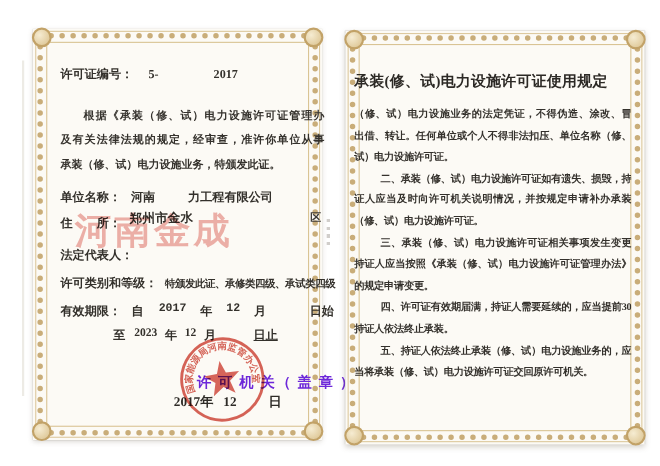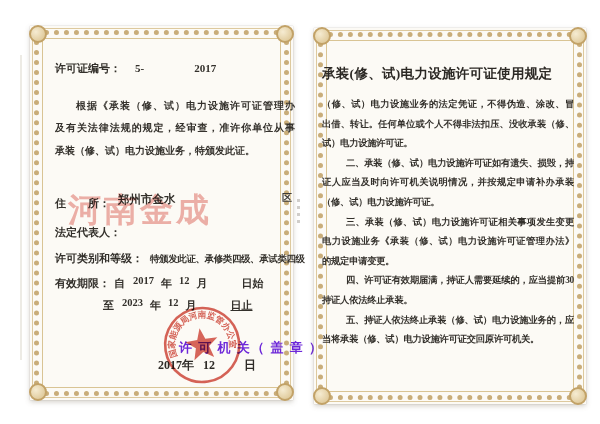--- a/index.html
+++ b/index.html
@@ -79,36 +79,41 @@
       <span class="val" style="margin-left:10px;">5-</span>
       <span class="val" style="margin-left:46px;">2017</span>
     </div>
 
     <div class="intro">
       <div class="ln fill ind">根据《承装（修、试）电力设施许可证管理办法》</div>
       <div class="ln fill">及有关法律法规的规定，经审查，准许你单位从事</div>
       <div class="ln">承装（修、试）电力设施业务，特颁发此证。</div>
     </div>
 
+    <div class="row" style="left:25px;top:144px;">
+      <span class="lbl">单位名称：</span>
+      <span class="val" style="margin-left:5px;">河南</span>
+      <span class="val" style="margin-left:26px;">力工程有限公司</span>
+    </div>
 
     <div class="row" style="left:25px;top:167px;">
       <span class="lbl">住　　所：</span>
       <span class="addr-val" style="margin-left:4px;">郑州市金水</span>
     </div>
 
     <div class="row" style="left:25px;top:196px;">
       <span class="lbl">法定代表人：</span>
     </div>
 
     <div class="row" style="left:25px;top:222px;">
       <span class="lbl">许可类别和等级：</span>
       <span class="cat-val" style="margin-left:3px;">特颁发此证、承修类四级、承试类四级</span>
     </div>
 
-    <div class="row" style="left:25px;top:247px;">
+    <div class="row" style="left:25px;top:247px;font-family:Liberation Mono, monospace;">
       <span class="lbl">有效期限：</span>
       <span class="val">自</span>
       <span class="raised sb" style="margin-left:4px;">2017</span>
       <span class="val" style="margin-left:3px;">年</span>
       <span class="raised sb" style="margin-left:3px;">12</span>
       <span class="val" style="margin-left:3px;">月</span>
       <span class="val" style="margin-left:30px;">日始</span>
     </div>
 
     <div class="row" style="left:73px;top:269px;">
@@ -135,27 +140,27 @@
     <div class="frame-inner"></div>
     <div class="cnr tl"></div>
     <div class="cnr tr"></div>
     <div class="cnr bl"></div>
     <div class="cnr br"></div>
 
     <div class="reg-title">承装(修、试)电力设施许可证使用规定</div>
 
     <div class="reg-body">
       <div class="ln fill">（修、试）电力设施业务的法定凭证，不得伪造、涂改、冒用、</div>
-      <div class="ln fill">出借、转让。任何单位或个人不得非法扣压、没收承装（修、</div>
+      <div class="ln fill">出借、转让。任何单位或个人不得非法扣压、单位名称（修、</div>
       <div class="ln">试）电力设施许可证。</div>
       <div class="ln fill ind">二、承装（修、试）电力设施许可证如有遗失、损毁，持</div>
       <div class="ln fill">证人应当及时向许可机关说明情况，并按规定申请补办承装</div>
       <div class="ln">（修、试）电力设施许可证。</div>
       <div class="ln fill ind">三、承装（修、试）电力设施许可证相关事项发生变更时，</div>
-      <div class="ln fill">电力设施业务《承装（修、试）电力设施许可证管理办法》</div>
+      <div class="ln fill">持证人应当按照《承装（修、试）电力设施许可证管理办法》</div>
       <div class="ln">的规定申请变更。</div>
       <div class="ln fill ind">四、许可证有效期届满，持证人需要延续的，应当提前30日</div>
       <div class="ln">持证人依法终止承装。</div>
       <div class="ln fill ind">五、持证人依法终止承装（修、试）电力设施业务的，应</div>
       <div class="ln">当将承装（修、试）电力设施许可证交回原许可机关。</div>
     </div>
   </div>
 
   <div class="watermark">河南金成</div>
 

